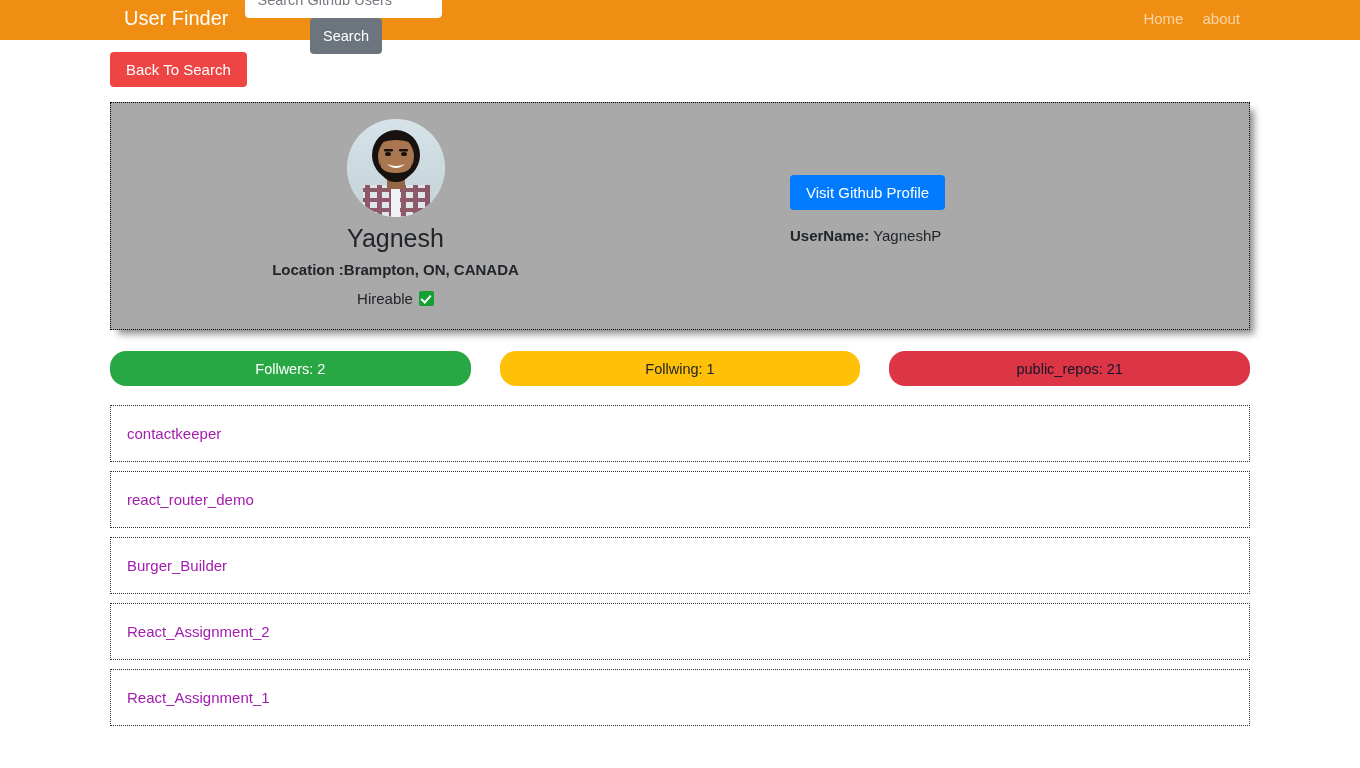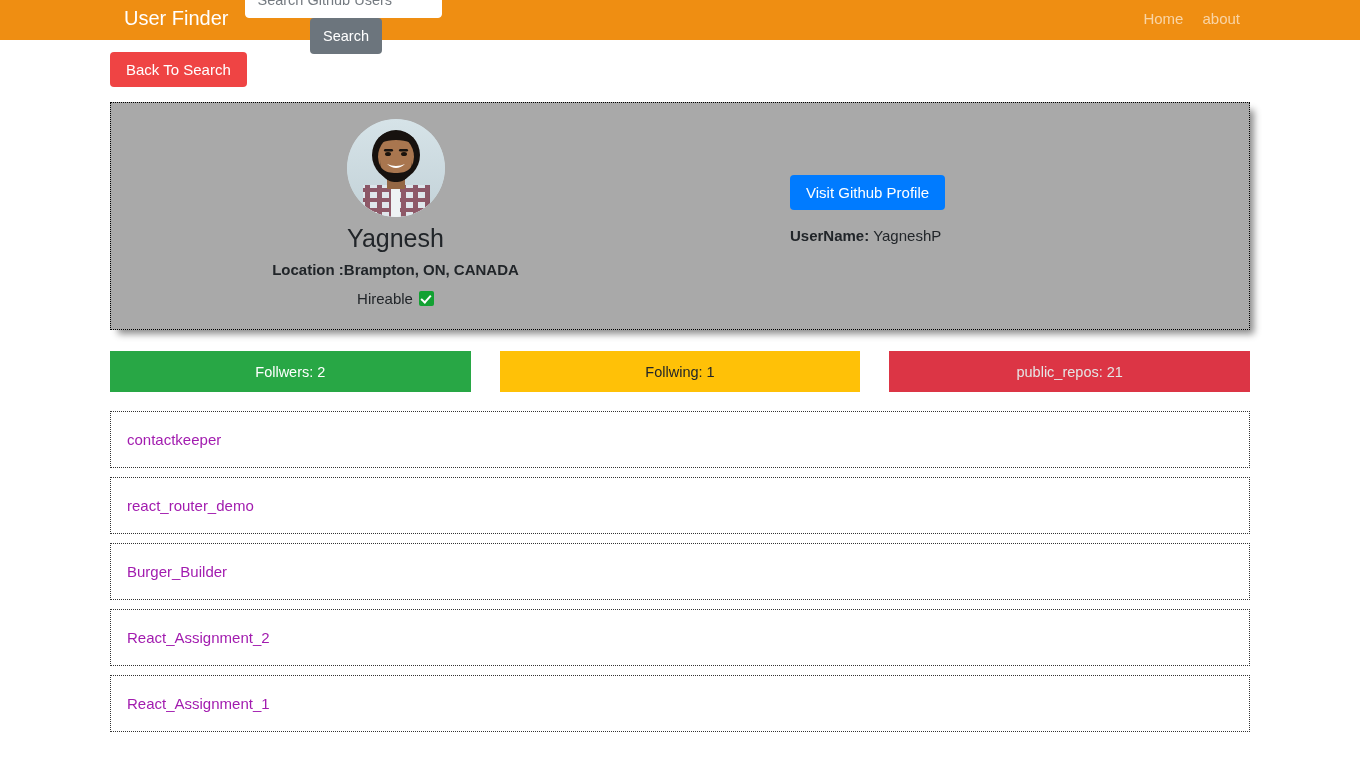--- a/index.html
+++ b/index.html
@@ -188,31 +188,31 @@
   .username-row .value { font-weight: normal; }
 
   
   .stats {
     display: flex;
     margin-top: 21px;
     gap: 29px;
   }
   .stat {
     flex: 1;
-    height: 41px;
-    border-radius: 0;
+    height: 35px;
+    border-radius: 16px;
     display: flex;
     align-items: center;
     justify-content: center;
     font-size: 14.5px;
     white-space: nowrap;
   }
   .stat-followers { background: #28a745; color: #ffffff; }
   .stat-following { background: #ffc107; color: #212529; }
-  .stat-repos     { background: #dc3545; color: #e5e5e5; }
+  .stat-repos     { background: #dc3545; color: #0f172a; }
 
   
   .repos { margin-top: 19px; }
   .repo-card {
     border: 1px dotted #333333;
     height: 57px;
     display: flex;
     align-items: center;
     padding-left: 16px;
     margin-bottom: 9px;

